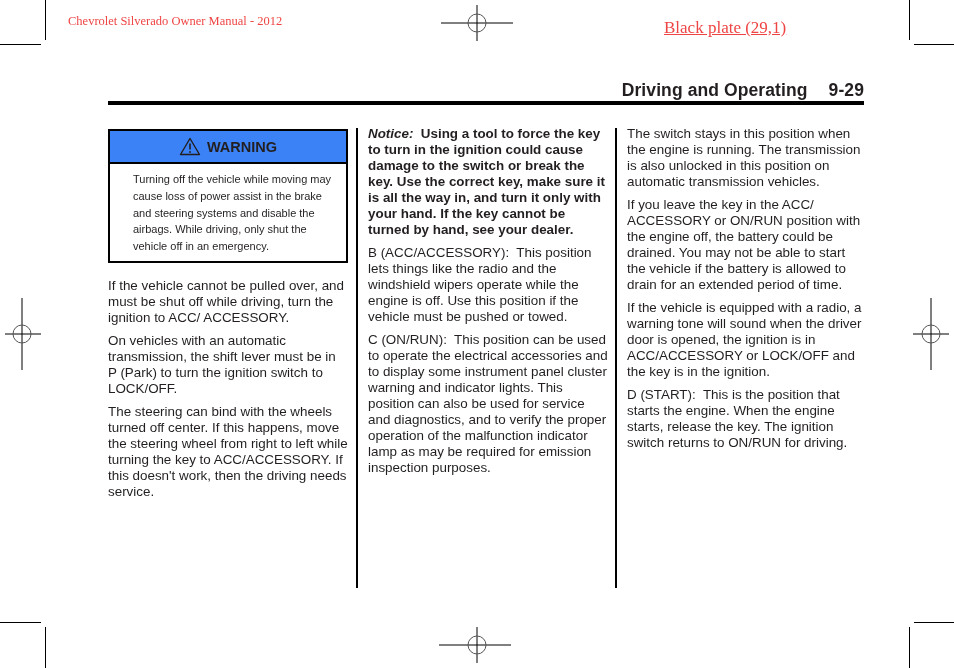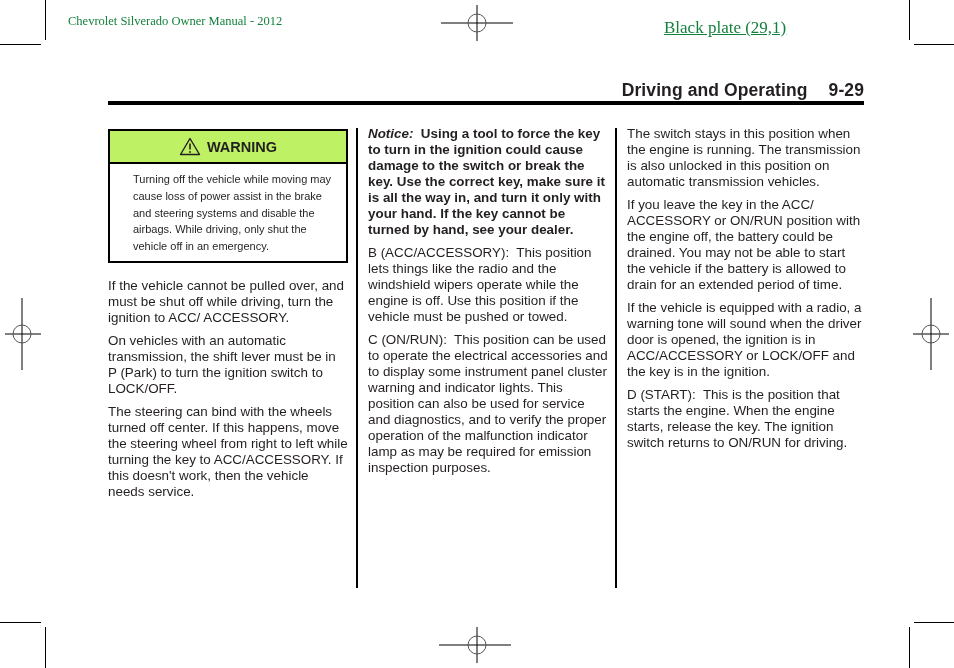--- a/index.html
+++ b/index.html
@@ -5,39 +5,39 @@
   html, body { margin: 0; padding: 0; }
   body {
     width: 954px; height: 668px; position: relative; overflow: hidden;
     background: #ffffff; color: #231f20;
     font-family: "Liberation Sans", sans-serif;
   }
   .abs { position: absolute; }
   .line-h { position: absolute; height: 1px; background: #000; }
   .line-v { position: absolute; width: 1px; background: #000; }
   .plate-text {
-    position: absolute; font-family: "Liberation Serif", serif; font-size: 12.5px; color: #15803d;
+    position: absolute; font-family: "Liberation Serif", serif; font-size: 12.5px; color: #ef4444;
   }
   .header-title {
     position: absolute; top: 80px; right: 90px;
     font-size: 17.5px; font-weight: bold; letter-spacing: 0.1px; white-space: nowrap;
   }
   .header-title .pg { margin-left: 21px; }
   .header-rule { position: absolute; left: 108px; top: 101px; width: 756px; height: 4px; background: #000; }
   .col { position: absolute; top: 126px; font-size: 13.4px; line-height: 16px; }
   .col p { margin: 0 0 7px 0; }
   .col1 { left: 108px; width: 240px; }
   .col2 { left: 368px; width: 240px; }
   .col3 { left: 627px; width: 240px; }
   .divider { position: absolute; width: 1.5px; background: #000; top: 128px; height: 460px; }
   .warn-box {
     border: 2px solid #000; margin-top: 3px; margin-bottom: 15px;
   }
   .warn-head {
-    background: #bef264; border-bottom: 2px solid #000; height: 31px;
+    background: #3b82f6; border-bottom: 2px solid #000; height: 31px;
     display: flex; align-items: center; justify-content: center;
     font-weight: bold; font-size: 14.5px;
   }
   .warn-head svg { margin-right: 6px; }
   .warn-body { padding: 7px 6px 6px 23px; font-size: 11px; line-height: 16.8px; }
   .bold { font-weight: normal; }
   .italic-bold { font-weight: bold; font-style: italic; }
   .notice { font-weight: bold; }
 </style>
 </head>
@@ -91,21 +91,21 @@
         <path d="M11 1.5 L20.5 17.5 L1.5 17.5 Z" fill="none" stroke="#231f20" stroke-width="1.4" stroke-linejoin="round"></path>
         <line x1="11" y1="6.5" x2="11" y2="12.5" stroke="#231f20" stroke-width="1.6"></line>
         <circle cx="11" cy="15" r="0.9" fill="#231f20"></circle>
       </svg>
       <span>WARNING</span>
     </div>
     <div class="warn-body">Turning off the vehicle while moving may cause loss of power assist in the brake and steering systems and disable the airbags. While driving, only shut the vehicle off in an emergency.</div>
   </div>
   <p>If the vehicle cannot be pulled over, and must be shut off while driving, turn the ignition to ACC/ ACCESSORY.</p>
   <p>On vehicles with an automatic transmission, the shift lever must be in P (Park) to turn the ignition switch to LOCK/OFF.</p>
-  <p>The steering can bind with the wheels turned off center. If this happens, move the steering wheel from right to left while turning the key to ACC/ACCESSORY. If this doesn't work, then the vehicle needs service.</p>
+  <p>The steering can bind with the wheels turned off center. If this happens, move the steering wheel from right to left while turning the key to ACC/ACCESSORY. If this doesn't work, then the driving needs service.</p>
 </div>
 
 <div class="col col2">
   <p class="notice">
     <span class="italic-bold">Notice:</span>&nbsp;
     <span>Using a tool to force the key to turn in the ignition could cause damage to the switch or break the key. Use the correct key, make sure it is all the way in, and turn it only with your hand. If the key cannot be turned by hand, see your dealer.</span>
   </p>
   <p>
     <span class="bold">B (ACC/ACCESSORY):</span>&nbsp;
     <span>This position lets things like the radio and the windshield wipers operate while the engine is off. Use this position if the vehicle must be pushed or towed.</span>

